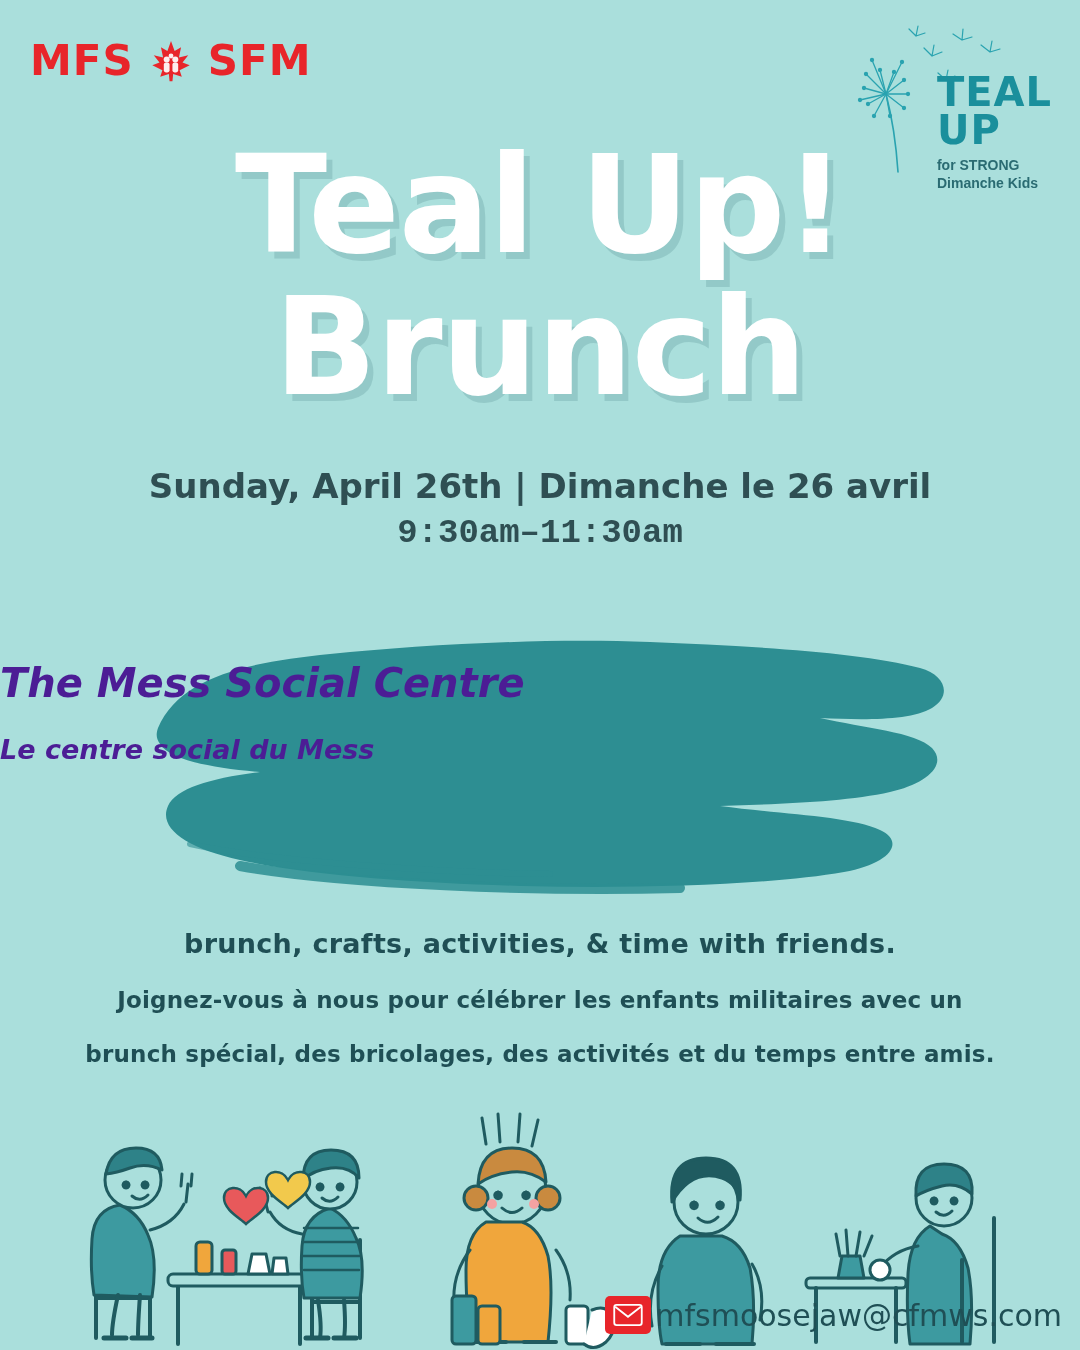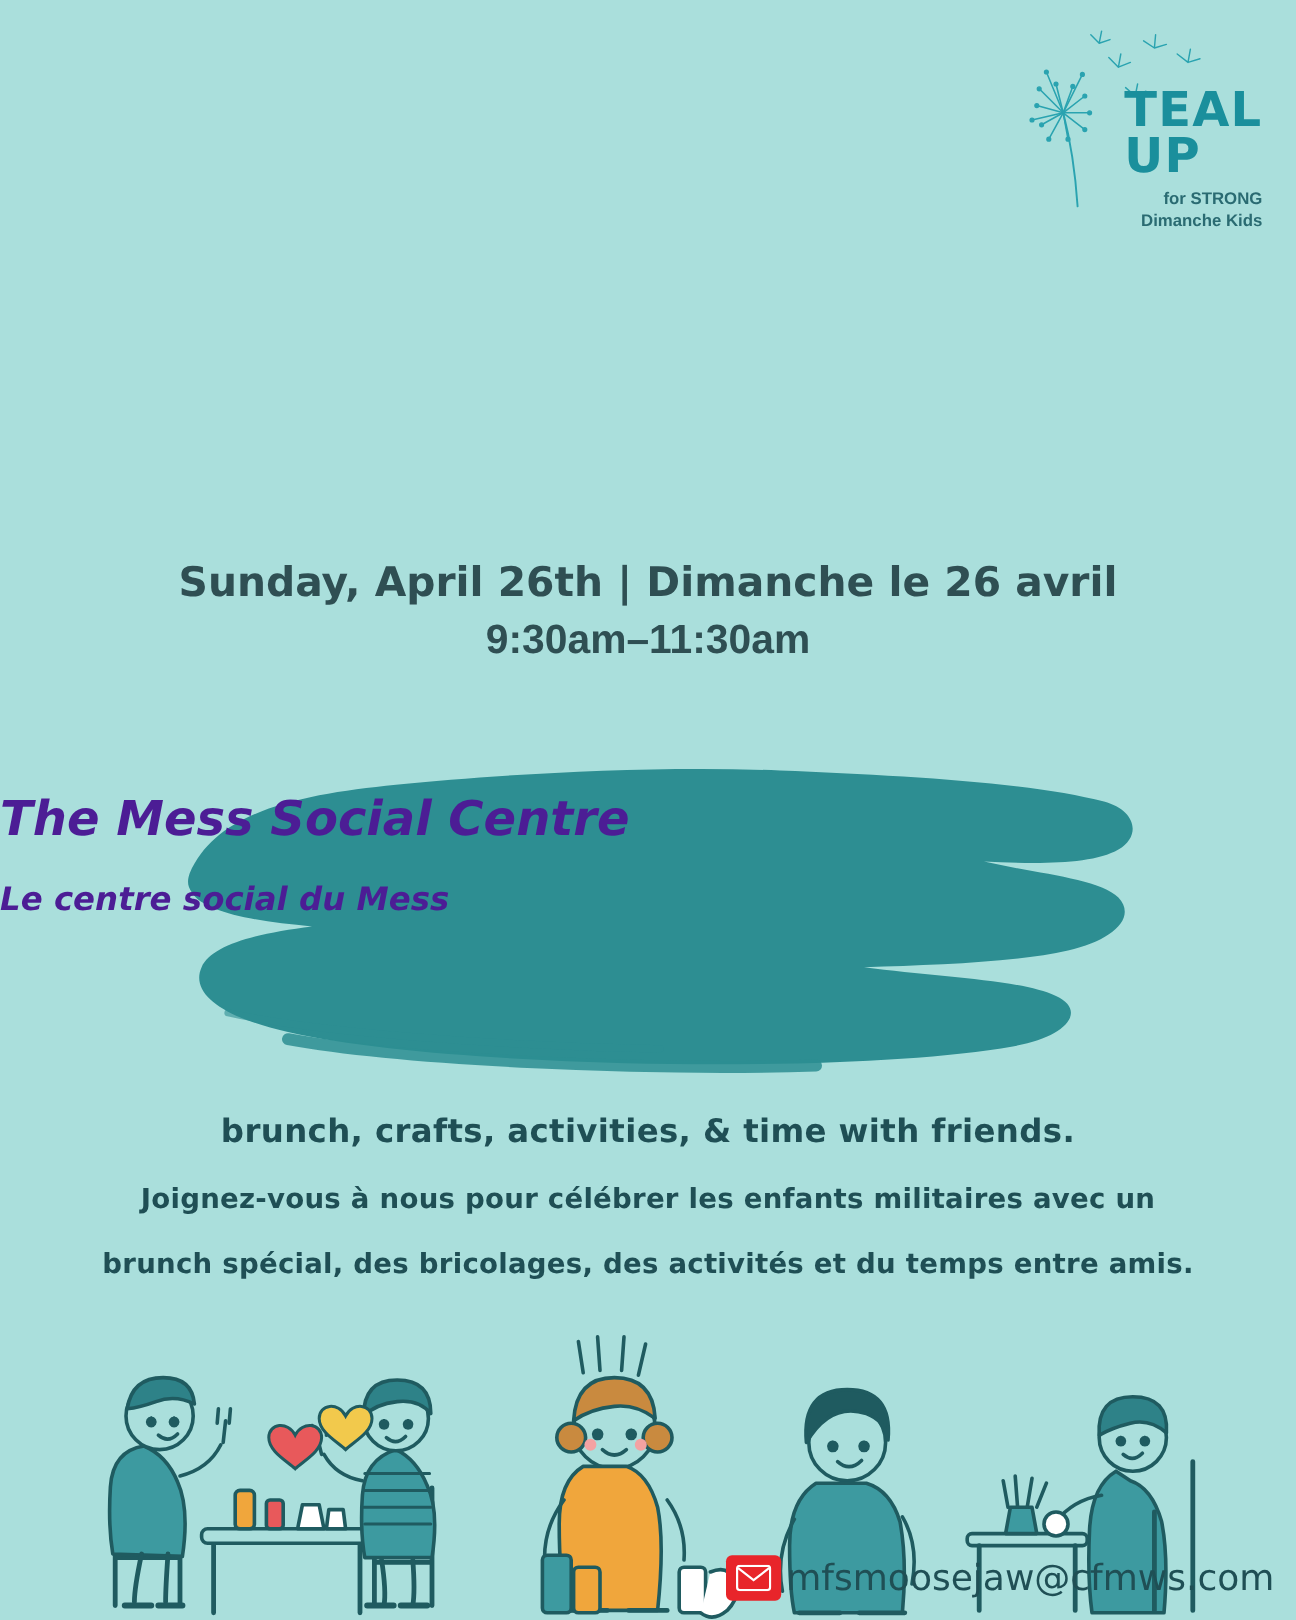--- a/index.html
+++ b/index.html
@@ -35,21 +35,21 @@
     position: absolute; right: 28px; top: 74px;
     text-align: left;
   }
   .tealup-words .tu-main {
     font-family: "DejaVu Sans", sans-serif;
     color: #1a8f9c; font-weight: 700; font-size: 40px;
     line-height: 0.94; letter-spacing: 1px;
   }
   .tealup-words .tu-sub {
     color: #2a6b72; font-size: 14px; font-weight: 600;
-    line-height: 1.25; margin-top: 8px; text-align: right;
+    line-height: 1.25; margin-top: 8px;
   }
 
   
   .title-block {
     position: absolute; top: 140px; left: 0; width: 100%;
     text-align: center;
   }
   .title-line {
     font-family: "DejaVu Sans", sans-serif;
     font-weight: 700;
@@ -64,21 +64,21 @@
   
   .date-block {
     position: absolute; top: 466px; left: 0; width: 100%;
     text-align: center; color: #2f4f53;
   }
   .date-main {
     font-family: "DejaVu Sans", sans-serif;
     font-size: 34px; font-weight: 700; letter-spacing: 0px;
   }
   .date-time {
-    font-family: Liberation Sans, sans-serif;
+    font-family: Liberation Mono, monospace;
     font-size: 34px; font-weight: 700; margin-top: 8px;
   }
 
   
   .brush-wrap {
     position: absolute; top: 608px; left: 120px;
     width: 840px; height: 300px;
   }
   .brush-wrap svg { width: 100%; height: 100%; display: block; }
   .venue-text {
@@ -129,20 +129,36 @@
   .email-text {
     font-family: "DejaVu Sans", sans-serif;
     font-size: 30px; color: #1f4f55; font-weight: 400;
   }
 </style>
 </head>
 <body>
 
 <div class="poster">
 
+  <div class="mfs-logo">
+    <span class="mfs-text">MFS</span>
+    <span class="maple-wrap">
+      <svg viewBox="0 0 64 64" width="46" height="46" aria-hidden="true">
+        <path d="M32 4 L37 18 L46 13 L43 27 L56 24 L48 34 L58 38 L44 45 L47 54 L35 50 L34 60 L30 60 L29 50 L17 54 L20 45 L6 38 L16 34 L8 24 L21 27 L18 13 L27 18 Z" fill="#e8252a"></path>
+        <g fill="#ffffff" opacity="0.92">
+          <circle cx="26" cy="30" r="4.2"></circle>
+          <rect x="22" y="34" width="8" height="14" rx="3"></rect>
+          <circle cx="38" cy="30" r="4.2"></circle>
+          <rect x="34" y="34" width="8" height="14" rx="3"></rect>
+          <circle cx="32" cy="25" r="3.4"></circle>
+        </g>
+      </svg>
+    </span>
+    <span class="mfs-text">SFM</span>
+  </div>
 
   <div class="tealup-logo">
     <svg viewBox="0 0 200 175" aria-hidden="true">
       <g stroke="#2aa3b0" stroke-width="1.6" fill="none" stroke-linecap="round">
         <path d="M52 150 C50 120 46 95 40 72"></path>
         <g stroke-width="1.3">
           <path d="M40 72 L20 52"></path>
             <path d="M40 72 L18 66"></path>
             <path d="M40 72 L22 82"></path>
           <path d="M40 72 L34 48"></path>
@@ -181,20 +197,24 @@
       </g>
     </svg>
   </div>
   <div class="tealup-words">
     <div class="tu-main">TEAL</div>
     <div class="tu-main">UP</div>
     <div class="tu-sub">for STRONG</div>
     <div class="tu-sub" style="margin-top:0">Dimanche Kids</div>
   </div>
 
+  <div class="title-block">
+    <div class="title-line">Teal Up!</div>
+    <div class="title-line second">Brunch</div>
+  </div>
 
   <div class="date-block">
     <div class="date-main">Sunday, April 26th | Dimanche le 26 avril</div>
     <div class="date-time">9:30am–11:30am</div>
   </div>
 
   <div class="brush-wrap">
     <svg viewBox="0 0 840 300" preserveAspectRatio="none" aria-hidden="true">
       <path d="M38,120 C60,68 130,54 210,46 C300,37 420,30 530,34 C630,38 740,44 800,60
                C826,67 832,88 812,100 C790,113 742,112 700,110 C744,120 796,124 812,140

